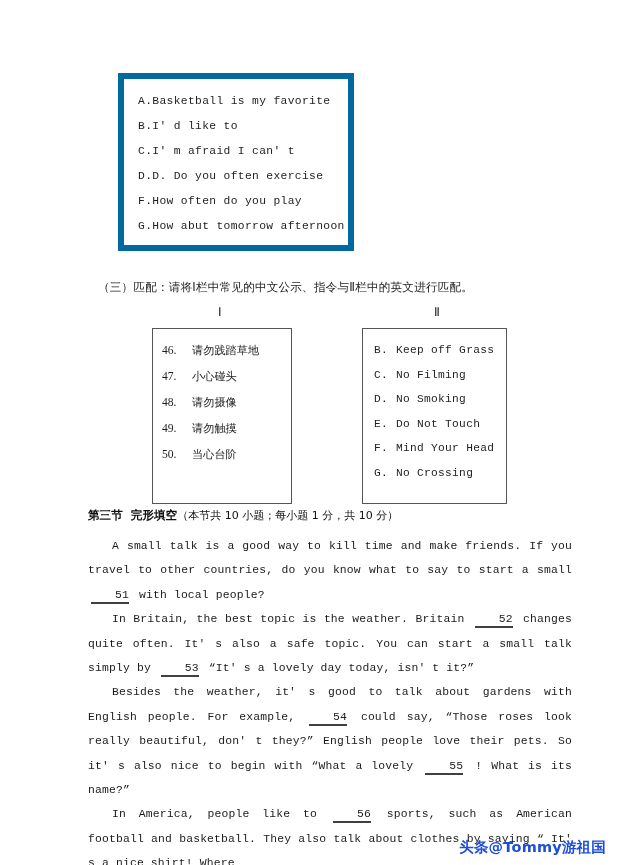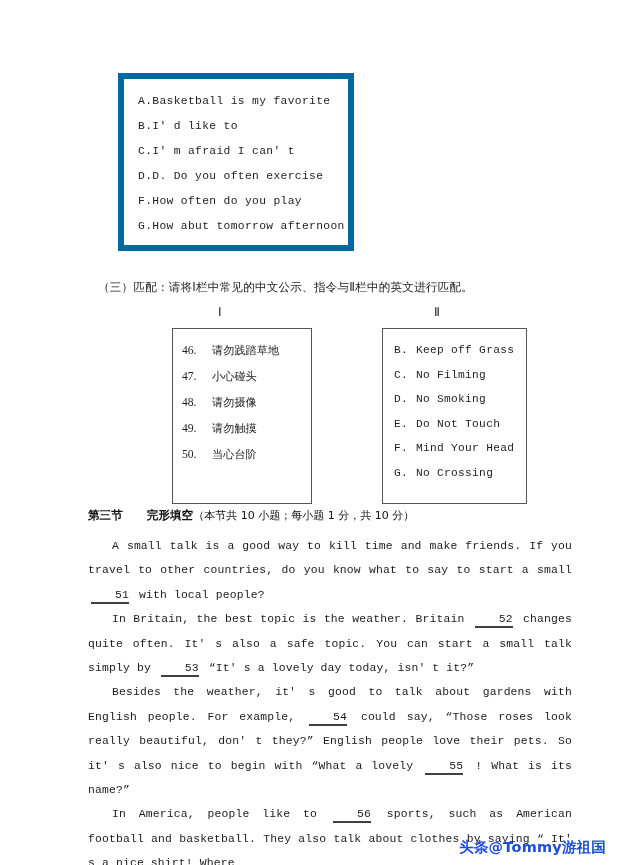--- a/index.html
+++ b/index.html
@@ -59,21 +59,20 @@
   .roman-i  { left: 218px; top: 305px; }
   .roman-ii { left: 434px; top: 305px; }
 
   
   .match-box {
     position: absolute;
     border: 1px solid #555;
     box-sizing: border-box;
     top: 328px;
     height: 176px;
-    margin-left: 20px;
   }
   .match-box-left  { left: 152px; width: 140px; padding: 9px 0 0 9px; }
   .match-box-right { left: 362px; width: 145px; padding: 9px 0 0 11px; }
 
   .match-row-cn {
     font-family: "DejaVu Sans", sans-serif;
     font-size: 11.2px;
     line-height: 26px;
     white-space: nowrap;
     color: #1e1e1e;
@@ -104,21 +103,21 @@
     top: 508px;
     white-space: nowrap;
     font-family: "DejaVu Sans", sans-serif;
     font-size: 11.6px;
     color: #111;
   }
   .section-heading .sec-no,
   .section-heading .sec-title {
     font-weight: bold;
   }
-  .section-heading .sec-title { margin-left: 24px; }
+  .section-heading .sec-title { margin-left: 8px; }
   .section-heading .sec-meta {
     font-weight: normal;
     font-size: 11px;
   }
 
   
   .passage {
     position: absolute;
     left: 88px;
     top: 534px;

